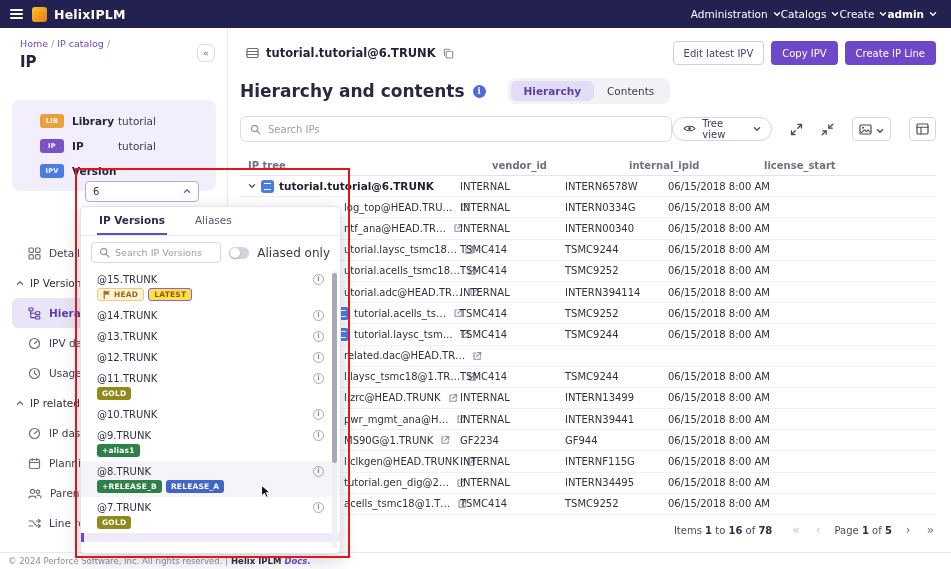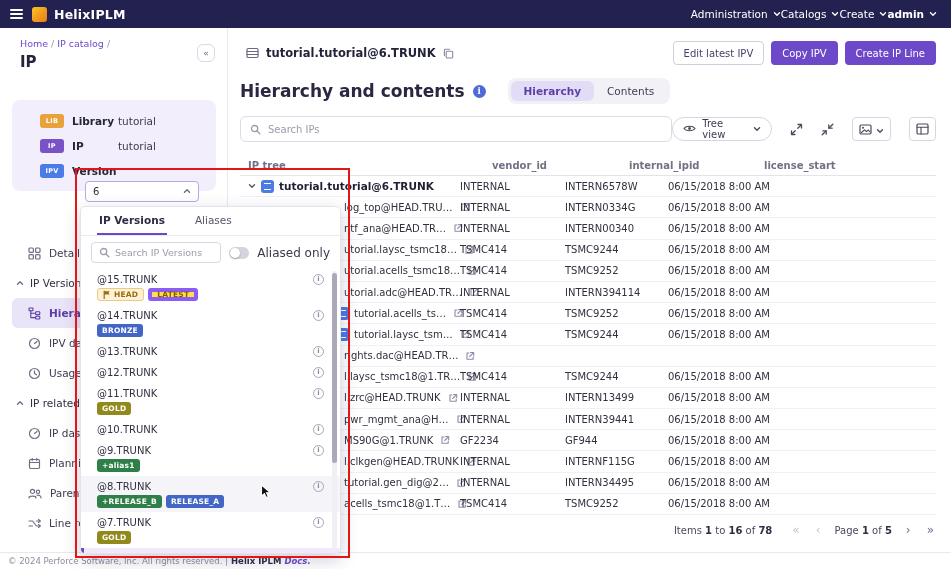--- a/index.html
+++ b/index.html
@@ -112,21 +112,21 @@
 .toggle{width:20px;height:12px;border-radius:6px;background:#d4d4de;position:relative;cursor:pointer;flex:0 0 auto;}
 .toggle::after{content:"";position:absolute;left:1px;top:1px;width:10px;height:10px;border-radius:50%;background:#fff;box-shadow:0 1px 2px rgba(0,0,0,.25);}
 .pp-toggle-label{font-size:12px;color:#3a3a4e;white-space:nowrap;}
 .pp-list{position:relative;}
 .pp-item{position:relative;padding:4px 30px 4px 16px;cursor:pointer;}
 .pp-item.hovered{background:#f5f4f8;}
 .pp-item .ver{font-size:10px;color:#2f2f42;display:block;line-height:13px;}
 .pp-badges{display:flex;gap:4px;margin-top:2px;height:13px;}
 .pbadge{height:13px;border-radius:3px;font-size:7.5px;font-weight:700;display:flex;align-items:center;padding:0 5px;letter-spacing:.2px;gap:3px;white-space:nowrap;}
 .pbadge.head{background:#fdf1d6;color:#9c6a10;border:1px solid #ecc97f;}
-.pbadge.latest{background:#fde047;color:#8a5a00;border:4px solid #8b5cf6;}
+.pbadge.latest{background:#fde047;color:#8a5a00;border:1px solid #8b5cf6;}
 .pbadge.green{background:#2f8048;color:#fff;}
 .pbadge.blue{background:#4166c6;color:#fff;}
 .pbadge.gold{background:#91891c;color:#fff;}
 .bflag{display:flex;}
 .pp-info{position:absolute;right:16px;top:5px;width:11px;height:11px;border:1px solid #a6a6b8;border-radius:50%;color:#8a8a9c;font-size:7px;line-height:9px;text-align:center;cursor:pointer;}
 .pp-info::after{content:"i";font-weight:700;}
 .pp-current{height:9px;background:#efe9fa;border-left:3px solid #6d49c9;}
 .pp-scroll{position:absolute;right:3px;top:64px;bottom:5px;width:5px;border-radius:3px;background:#efeff4;z-index:2;}
 .pp-thumb{position:absolute;left:0;top:2px;width:5px;height:190px;border-radius:3px;background:#a9a9b8;display:block;}
 
@@ -512,21 +512,21 @@
                 <path d="M8.5 1.7 L4.7 5.5" fill="none" stroke="#8c8ca6" stroke-width="1.1" stroke-linecap="round" stroke-linejoin="round"></path>
               </svg>
             </span>
           </span>
           <span class="cell">TSMC414</span>
           <span class="cell">TSMC9244</span>
           <span class="cell">06/15/2018 8:00 AM</span>
         </div>
         <div class="trow">
           <span class="cell tree child">
-            <span class="nm">rights.dac@HEAD.TR…</span>
+            <span class="nm">related.dac@HEAD.TR…</span>
             <span class="extlink">
               <svg xmlns="http://www.w3.org/2000/svg" width="10" height="10" viewBox="0 0 10 10">
                 <path d="M4 2 H2 V8.2 H8.2 V6" fill="none" stroke="#8c8ca6" stroke-width="1.1" stroke-linecap="round" stroke-linejoin="round"></path>
                 <path d="M5.5 1.5 H8.7 V4.7" fill="none" stroke="#8c8ca6" stroke-width="1.1" stroke-linecap="round" stroke-linejoin="round"></path>
                 <path d="M8.5 1.7 L4.7 5.5" fill="none" stroke="#8c8ca6" stroke-width="1.1" stroke-linecap="round" stroke-linejoin="round"></path>
               </svg>
             </span>
           </span>
           <span class="cell"></span>
           <span class="cell"></span>
@@ -695,25 +695,20 @@
               <span>HEAD</span>
             </span>
             <span class="pbadge latest">
               <span>LATEST</span>
             </span>
           </div>
           <span class="pp-info"></span>
         </div>
         <div class="pp-item">
           <span class="ver">@14.TRUNK</span>
-          <div class="pp-badges">
-            <span class="pbadge blue">
-              <span>BRONZE</span>
-            </span>
-          </div>
           <span class="pp-info"></span>
         </div>
         <div class="pp-item">
           <span class="ver">@13.TRUNK</span>
           <span class="pp-info"></span>
         </div>
         <div class="pp-item">
           <span class="ver">@12.TRUNK</span>
           <span class="pp-info"></span>
         </div>

